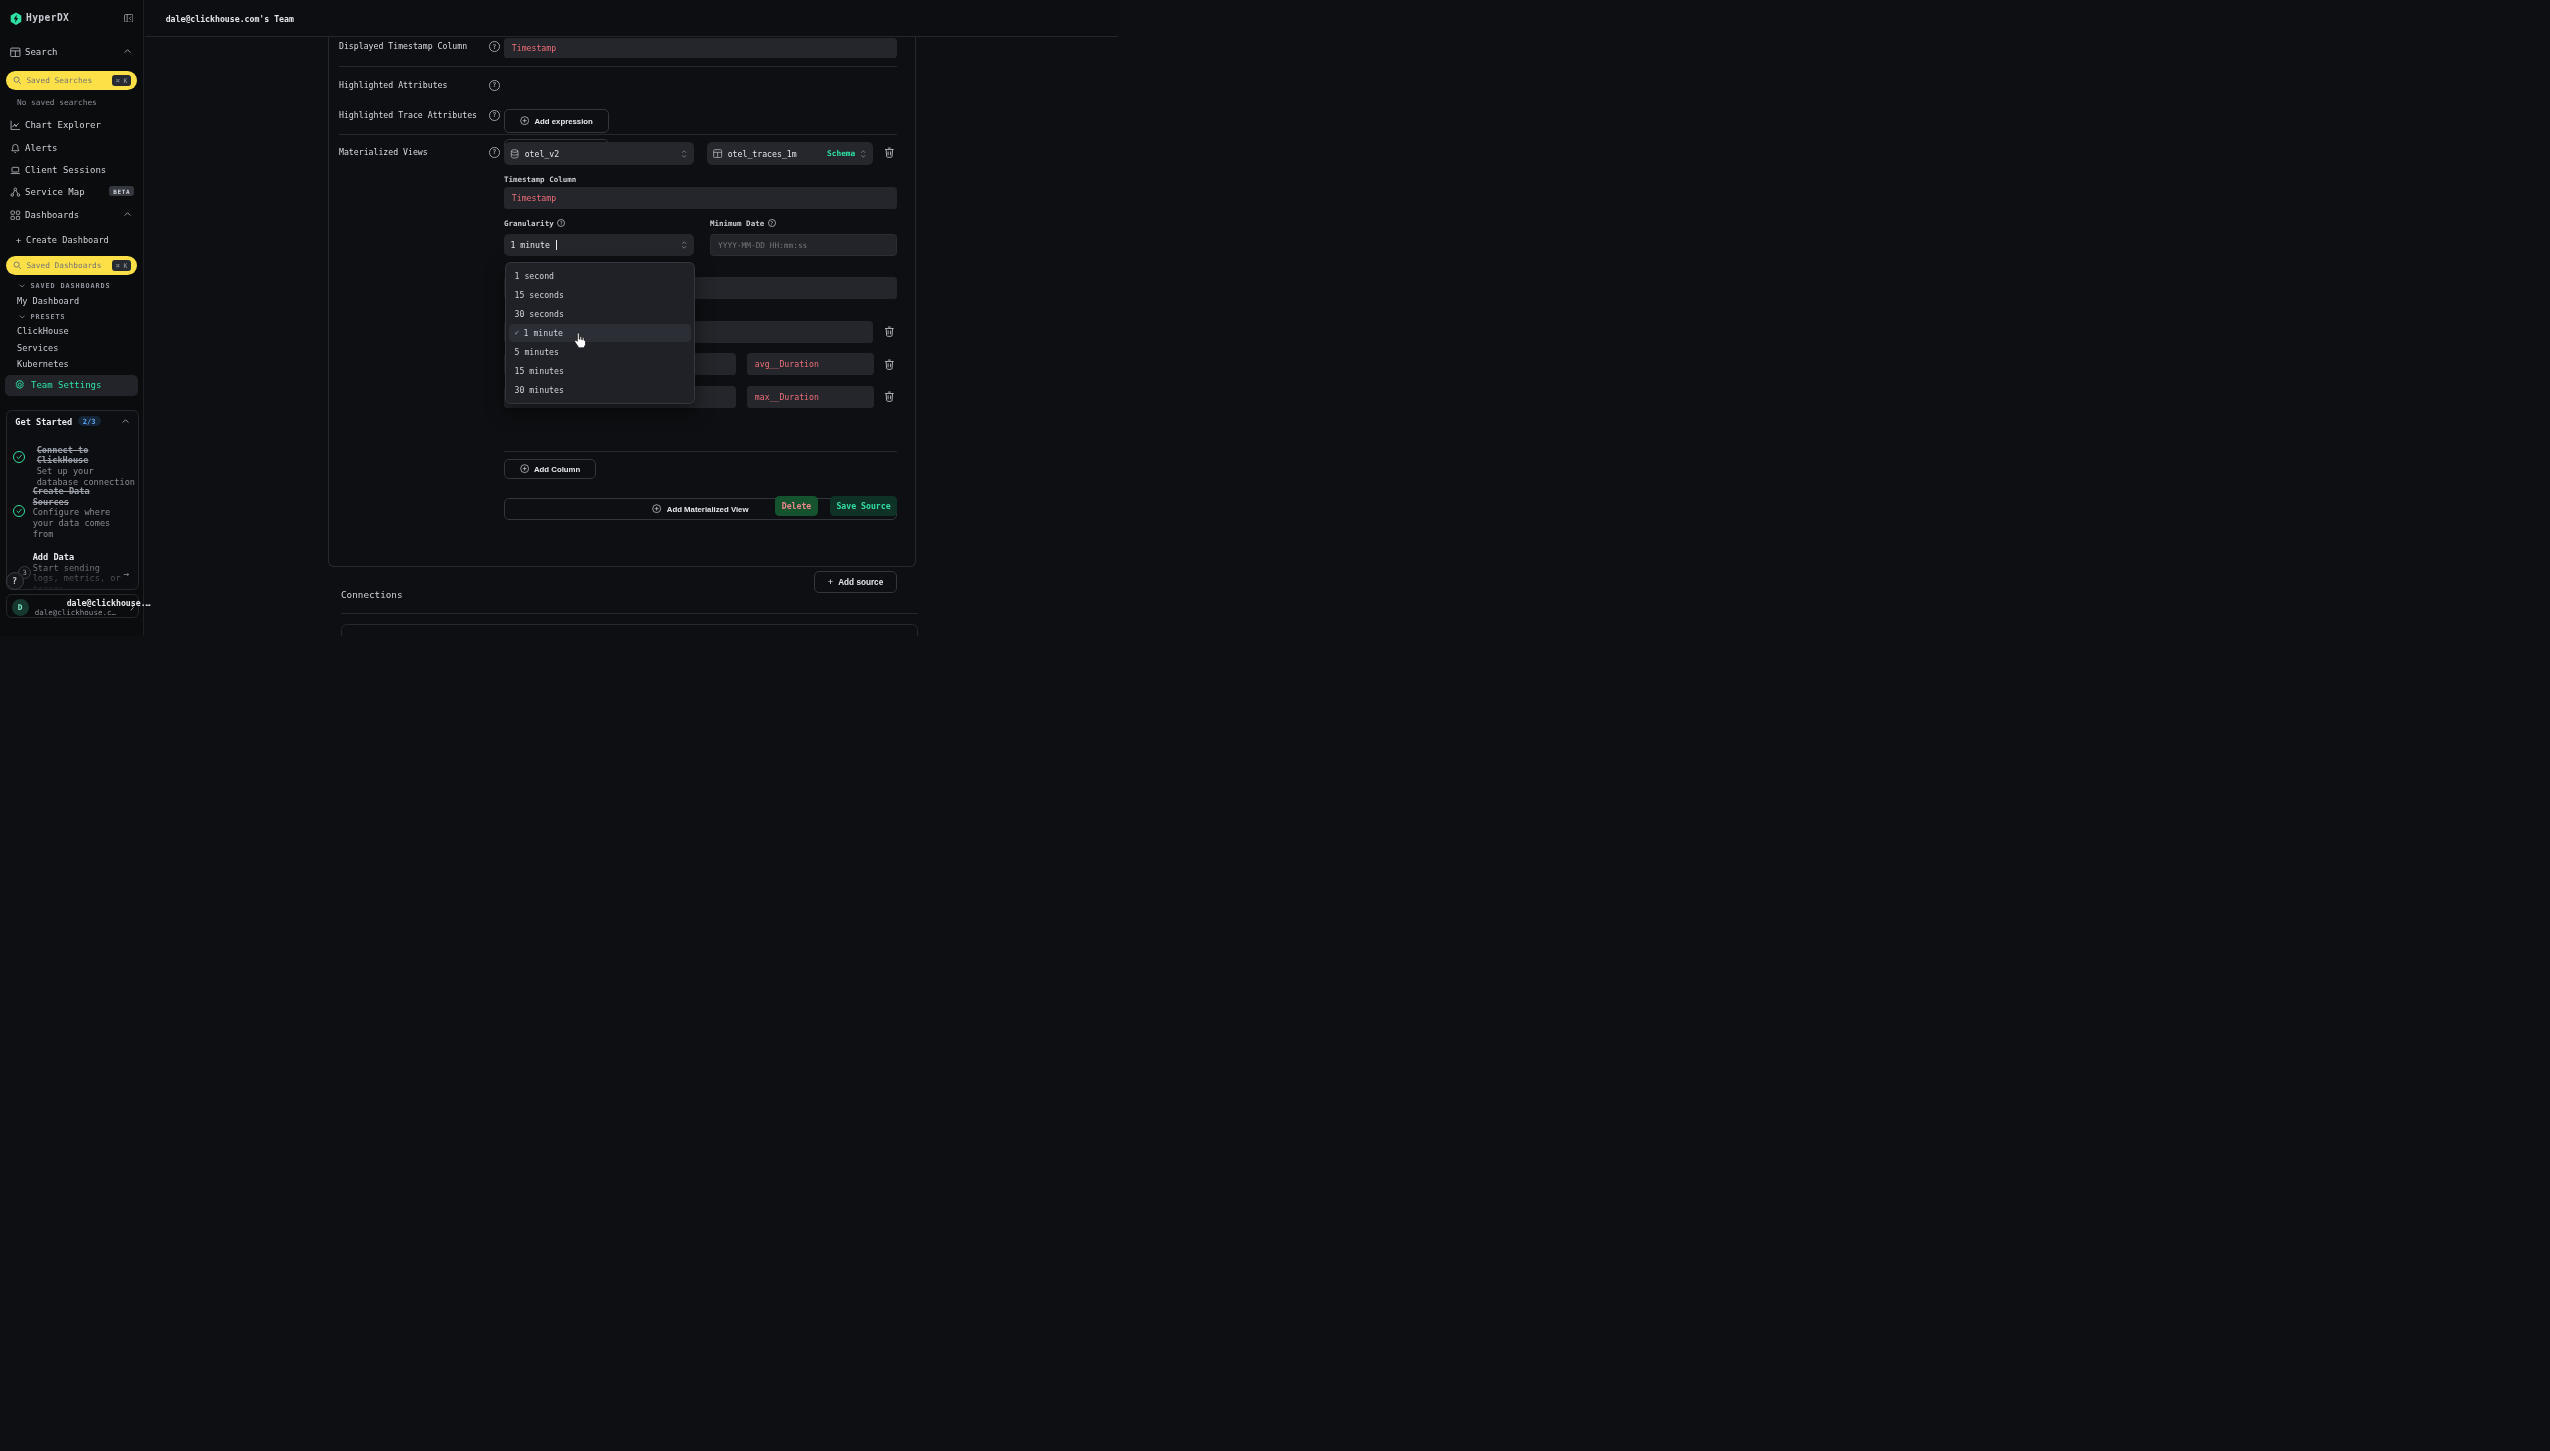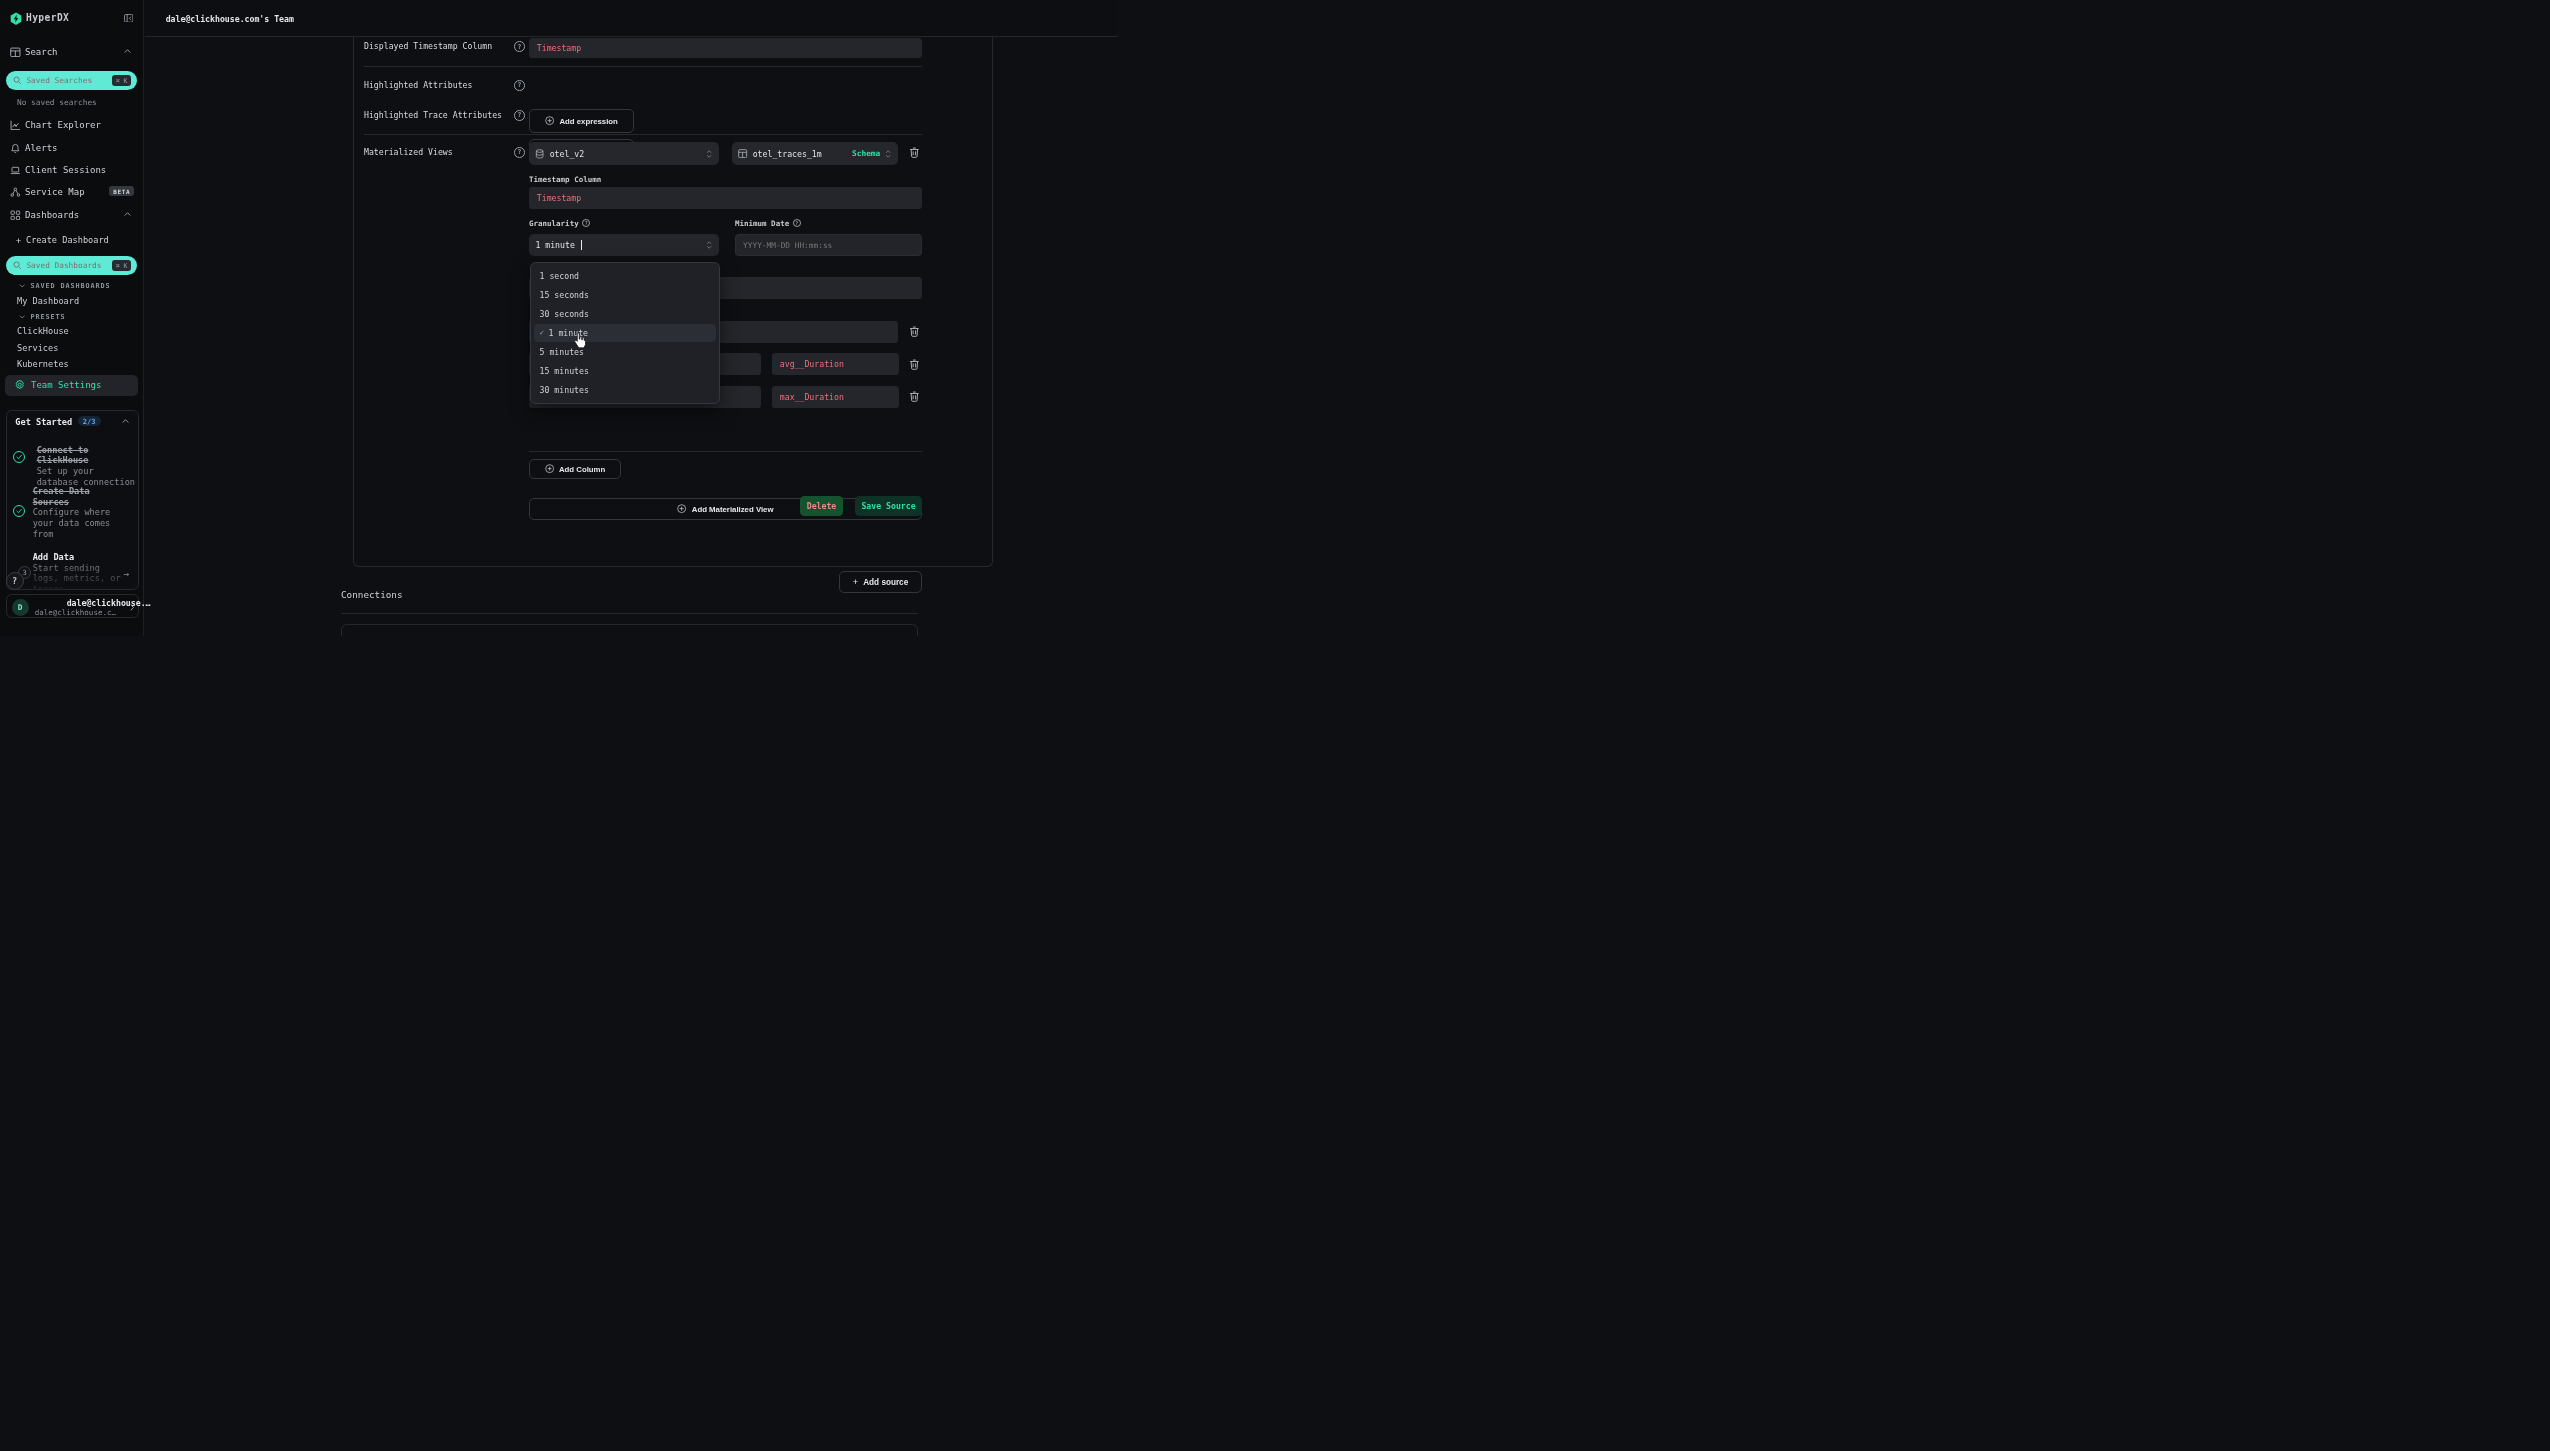--- a/index.html
+++ b/index.html
@@ -15,21 +15,21 @@
   .sidebar { position:absolute; left:0; top:0; width:144px; height:636px;
     background:#0b0c0e; border-right:0.7px solid #1d1f24; z-index:40; }
   .brand-text { font-size:9.6px; font-weight:bold; color:#c7cad0; letter-spacing:0.4px; }
   .nav-item { position:absolute; left:0; width:144px; height:20px; display:flex; align-items:center;
     font-size:9px; color:#ced2d8; }
   .nav-item .ni-icon { position:absolute; left:10px; width:10.7px; height:10.7px; display:flex; }
   .nav-item .ni-label { position:absolute; left:25px; white-space:nowrap; }
   .nav-chev { position:absolute; left:124px; top:7.1px; }
   .beta-badge { position:absolute; left:109px; top:4.3px; background:#34373e; color:#cdd1d8;
     font-size:6px; font-weight:bold; letter-spacing:0.6px; padding:1.4px 4.3px; border-radius:2.9px; }
-  .spill { position:absolute; left:6.4px; width:131px; height:19px; background:#5eead4;
+  .spill { position:absolute; left:6.4px; width:131px; height:19px; background:#fde047;
     border-radius:10px; display:flex; align-items:center; padding:0 6.4px; gap:5px; }
   .spill input { background:none; border:none; outline:none; color:#6d7278; font-size:7.8px;
     font-family:inherit; flex:1; min-width:0; }
   .kbd { background:#272a30; border-radius:2.9px; color:#9aa0a8; font-size:6.4px; padding:1.4px 3.6px; white-space:nowrap; }
   .muted-sm { font-size:7.8px; color:#888d95; }
   .caps-row { position:absolute; left:18.5px; display:flex; align-items:center; gap:5.7px;
     font-size:6.8px; letter-spacing:0.9px; color:#8f949c; font-weight:bold; }
   .side-sub { position:absolute; left:17px; font-size:8.6px; color:#c8ccd3; white-space:nowrap; }
   .team-settings { position:absolute; left:5px; top:375px; width:133px; height:20.7px;
     background:#222429; border-radius:5px; display:flex; align-items:center; }
@@ -56,21 +56,21 @@
     display:flex; align-items:center; justify-content:center; }
   .user-name { position:absolute; left:28px; top:2.9px; font-size:8.2px; font-weight:bold; color:#e8eaee; white-space:nowrap;padding-left:32px; }
   .user-email { position:absolute; left:28px; top:13px; font-size:7.5px; color:#8a8f97; white-space:nowrap; }
 
   
   .main { position:absolute; left:145px; top:0; right:0; height:636px; }
   .topbar { position:absolute; left:0; top:0; right:0; height:37px; background:#0d0e11;
     border-bottom:0.7px solid #24262b; }
   .topbar-title { position:absolute; left:20.7px; top:13.5px; font-size:8.2px; font-weight:bold; color:#e3e6ea; }
   .content { position:absolute; left:0; top:37px; right:0; bottom:0; background:#0e0f12; }
-  .panel { position:absolute; left:208px; top:0; width:640px; height:530px;
+  .panel { position:absolute; left:183px; top:0; width:588px; height:530px;
     border:0.7px solid #26282d; border-top:none; border-radius:0 0 5.7px 5.7px; }
   .row-label { position:absolute; font-size:8.2px; color:#d8dbe0; line-height:15.7px; white-space:nowrap; }
   .qicon { position:absolute; width:10.7px; height:10.7px; border:0.9px solid #9aa0a8; border-radius:50%;
     color:#9aa0a8; font-size:6.4px; font-weight:bold; display:flex; align-items:center; justify-content:center; }
   .qmini { display:inline-flex; width:7.8px; height:7.8px; border:0.7px solid #9aa0a8; border-radius:50%;
     color:#9aa0a8; font-size:5px; font-weight:bold; align-items:center; justify-content:center;
     vertical-align:top; margin-left:3.6px; }
   .tinput { position:absolute; background:#24262b; border-radius:3.6px; display:flex; align-items:center;
     padding:0 7.8px; font-size:8.2px; color:#e3e6ea; }
   .red { color:#ee6e79; }

